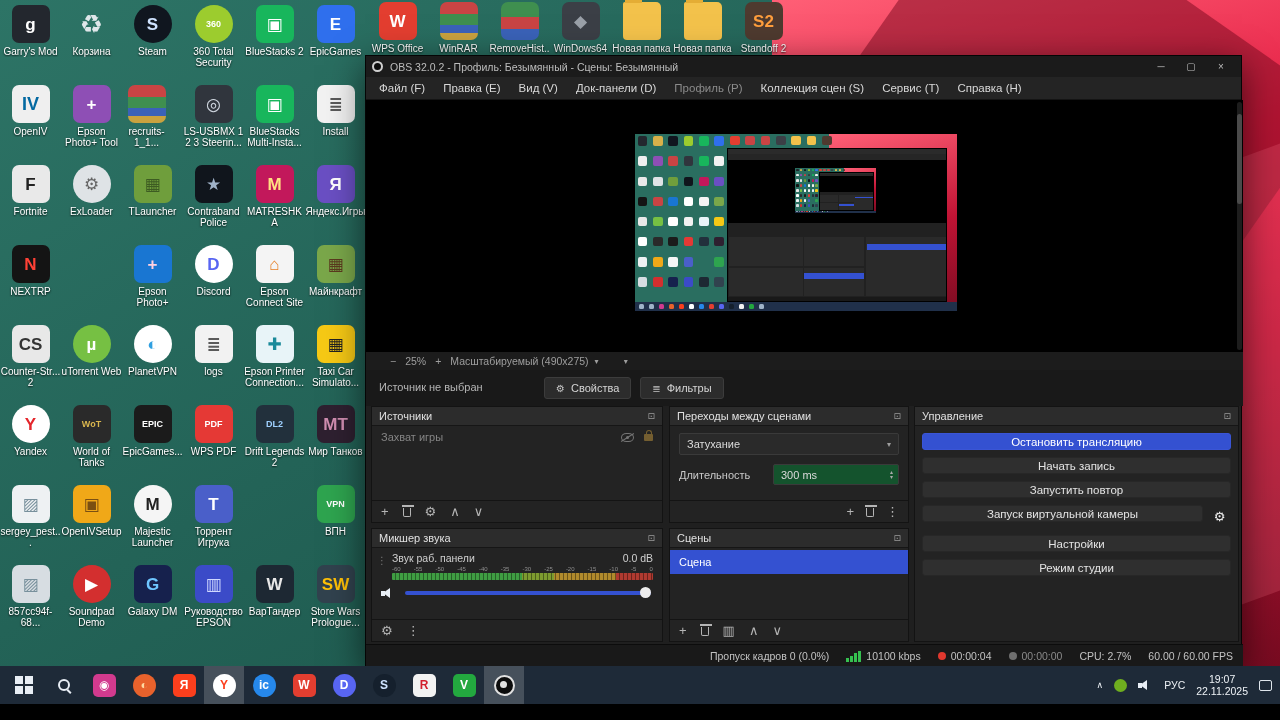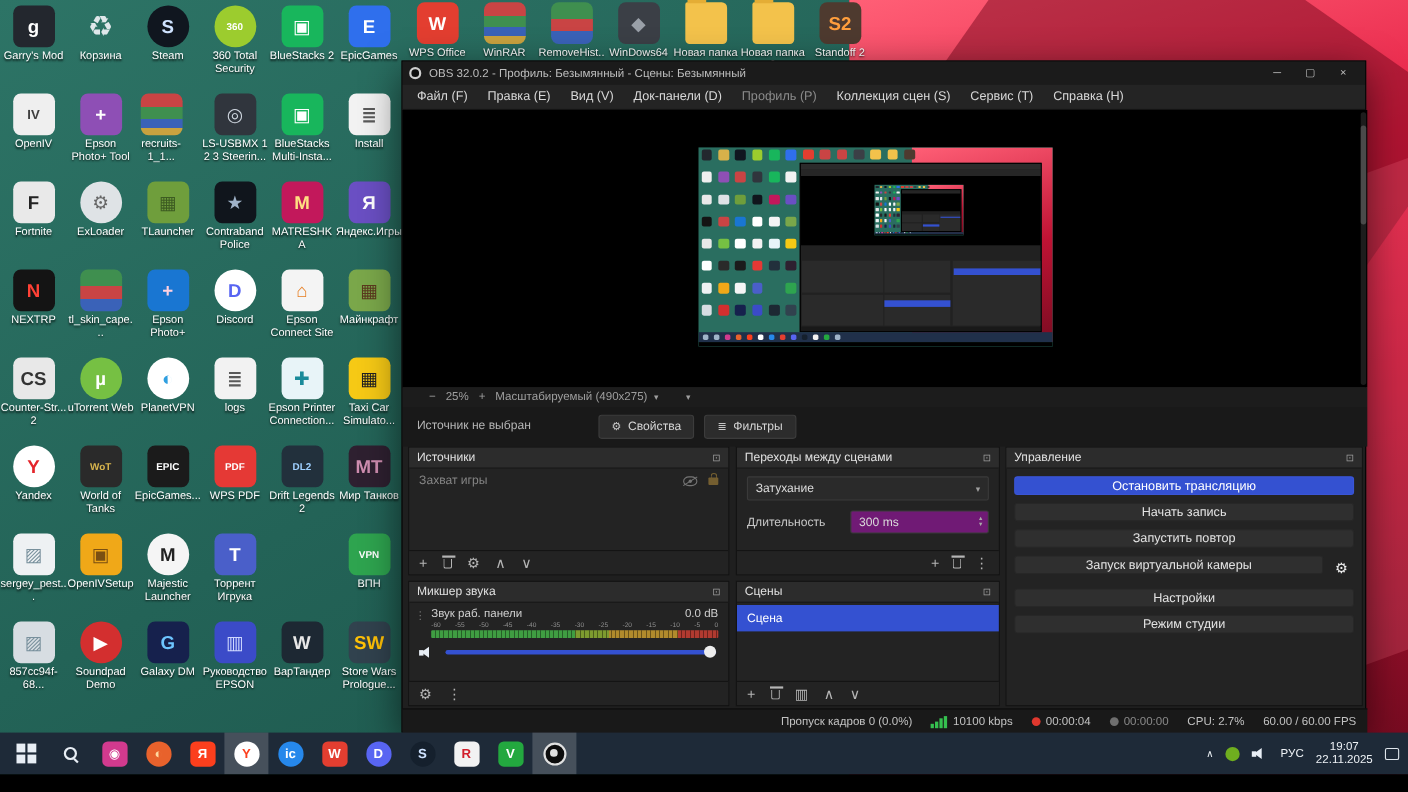--- a/index.html
+++ b/index.html
@@ -77,21 +77,21 @@
 .mx-meter{margin:1px 9px 0 20px;height:7px;border-radius:1px;position:relative;background:linear-gradient(90deg,#3f9d42 0%,#3f9d42 50%,#7d9b2f 50%,#7d9b2f 62%,#b08a2c 62%,#b08a2c 86%,#b03a30 86%,#b03a30 100%)}
 .mx-meter::after{content:"";position:absolute;inset:0;background:repeating-linear-gradient(90deg,transparent 0 3px,rgba(0,0,0,.4) 3px 4px)}
 .mx-slider-row{margin:7px 11px 0 9px;display:flex;align-items:center;gap:9px}
 .slider{flex:1;height:4px;background:#3451d1;border-radius:2px;position:relative;cursor:pointer}
 .slider .knob{position:absolute;right:0;top:-4px;width:11px;height:11px;border-radius:50%;background:#ededed}
 
 
 .combo{margin:7px 9px 0 9px;height:22px;background:#2a2a2a;border:1px solid #3a3a3a;border-radius:2px;display:flex;align-items:center;padding:0 7px;font-size:11px;color:#dadada;cursor:pointer}
 .combo .caret{margin-left:auto}
 .dur-row{margin:9px 9px 0 9px;display:flex;align-items:center;font-size:11px;color:#c8c8c8}
-.spin{margin-left:auto;width:126px;height:21px;background:#701a75;border:1px solid #3a3a3a;border-radius:2px;display:flex;align-items:center;padding:0 2px 0 7px;font-size:11px;color:#dadada}
+.spin{margin-left:auto;width:126px;height:21px;background:#14532d;border:1px solid #3a3a3a;border-radius:2px;display:flex;align-items:center;padding:0 2px 0 7px;font-size:11px;color:#dadada}
 .spin-btns{margin-left:auto;display:flex;flex-direction:column;line-height:5px;font-size:6px;color:#aaa;padding-right:3px;cursor:pointer}
 
 
 .scene-row{height:24px;display:flex;align-items:center;padding:0 9px;font-size:11px;color:#ddd;cursor:pointer;margin-top:2px}
 .scene-row.selected{background:#3451d1;color:#fff}
 
 
 .ctl-row{display:flex;gap:5px;margin:7px 7px 0 7px}
 .ctl-btn{flex:1;height:17px;background:#2f2f2f;border:1px solid #272727;border-radius:3px;color:#e3e3e3;font-size:11.5px;cursor:pointer;font-family:inherit}
 .ctl-btn.accent{background:#3451d1;border-color:#3a55d6;color:#fff}
@@ -159,21 +159,21 @@
       </div>
       <div class="desk-icon" style="left: 244px; top: 5px;">
         <div class="icon-box" style="background: rgb(24, 182, 92); color: rgb(255, 255, 255); font-size: 17px;">▣</div>
         <div class="icon-label">BlueStacks 2</div>
       </div>
       <div class="desk-icon" style="left: 305px; top: 5px;">
         <div class="icon-box" style="background: rgb(47, 111, 237); color: rgb(255, 255, 255); font-size: 17px;">E</div>
         <div class="icon-label">EpicGames</div>
       </div>
       <div class="desk-icon" style="left: 0px; top: 85px;">
-        <div class="icon-box" style="background: rgb(239, 239, 239); color: #404040; font-size: 12px;">IV</div>
+        <div class="icon-box" style="background: rgb(239, 239, 239); color: #0369a1; font-size: 18px;">IV</div>
         <div class="icon-label">OpenIV</div>
       </div>
       <div class="desk-icon" style="left: 61px; top: 85px;">
         <div class="icon-box" style="background: rgb(142, 79, 181); color: rgb(255, 255, 255); font-size: 17px;">+</div>
         <div class="icon-label">Epson Photo+ Tool</div>
       </div>
       <div class="desk-icon" style="left: 116px; top: 85px;">
         <div class="icon-box" style="background: linear-gradient(rgb(201, 68, 68) 0%, rgb(201, 68, 68) 32%, rgb(63, 143, 79) 32%, rgb(63, 143, 79) 60%, rgb(58, 98, 184) 60%, rgb(58, 98, 184) 82%, rgb(201, 162, 63) 82%); color: rgb(255, 255, 255); font-size: 17px;"></div>
         <div class="icon-label">recruits-1_1...</div>
       </div>
@@ -209,24 +209,20 @@
         <div class="icon-box" style="background: rgb(194, 24, 91); color: rgb(255, 224, 130); font-size: 17px;">M</div>
         <div class="icon-label">MATRESHKA</div>
       </div>
       <div class="desk-icon" style="left: 305px; top: 165px;">
         <div class="icon-box" style="background: rgb(106, 79, 195); color: rgb(255, 255, 255); font-size: 17px;">Я</div>
         <div class="icon-label">Яндекс.Игры</div>
       </div>
       <div class="desk-icon" style="left: 0px; top: 245px;">
         <div class="icon-box" style="background: rgb(20, 20, 20); color: rgb(255, 65, 54); font-size: 17px;">N</div>
         <div class="icon-label">NEXTRP</div>
-      </div>
-      <div class="desk-icon" style="left: 61px; top: 245px;">
-        <div class="icon-box" style="background: linear-gradient(rgb(63, 143, 79) 0%, rgb(63, 143, 79) 40%, rgb(201, 68, 68) 40%, rgb(201, 68, 68) 70%, rgb(58, 98, 184) 70%); color: rgb(255, 255, 255); font-size: 17px;"></div>
-        <div class="icon-label">tl_skin_cape...</div>
       </div>
       <div class="desk-icon" style="left: 122px; top: 245px;">
         <div class="icon-box" style="background: rgb(25, 118, 210); color: rgb(255, 209, 224); font-size: 17px;">+</div>
         <div class="icon-label">Epson Photo+</div>
       </div>
       <div class="desk-icon" style="left: 183px; top: 245px;">
         <div class="icon-box" style="background: rgb(255, 255, 255); border-radius: 50%; color: rgb(88, 101, 242); font-size: 17px;">D</div>
         <div class="icon-label">Discord</div>
       </div>
       <div class="desk-icon" style="left: 244px; top: 245px;">

